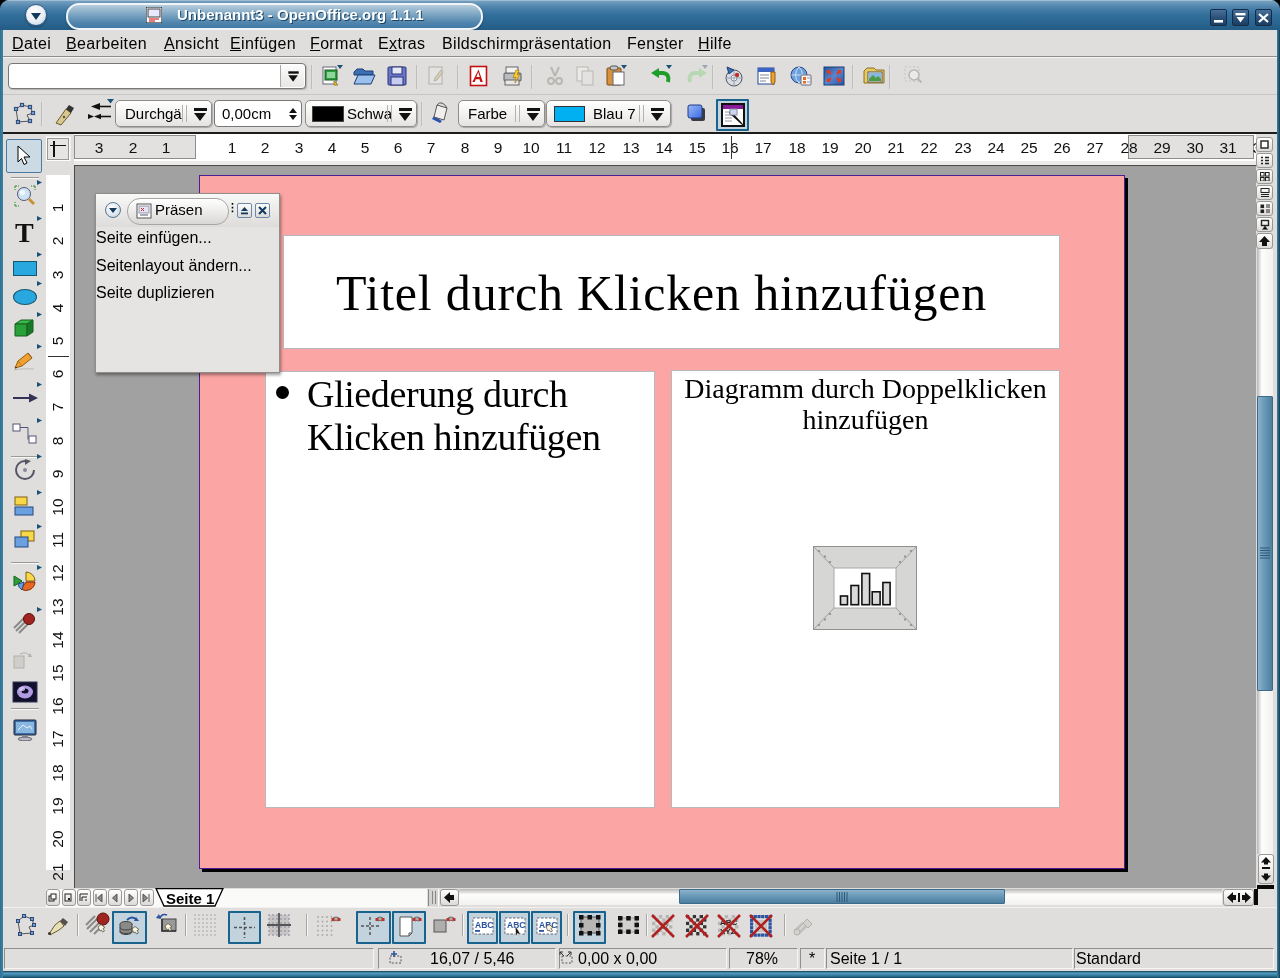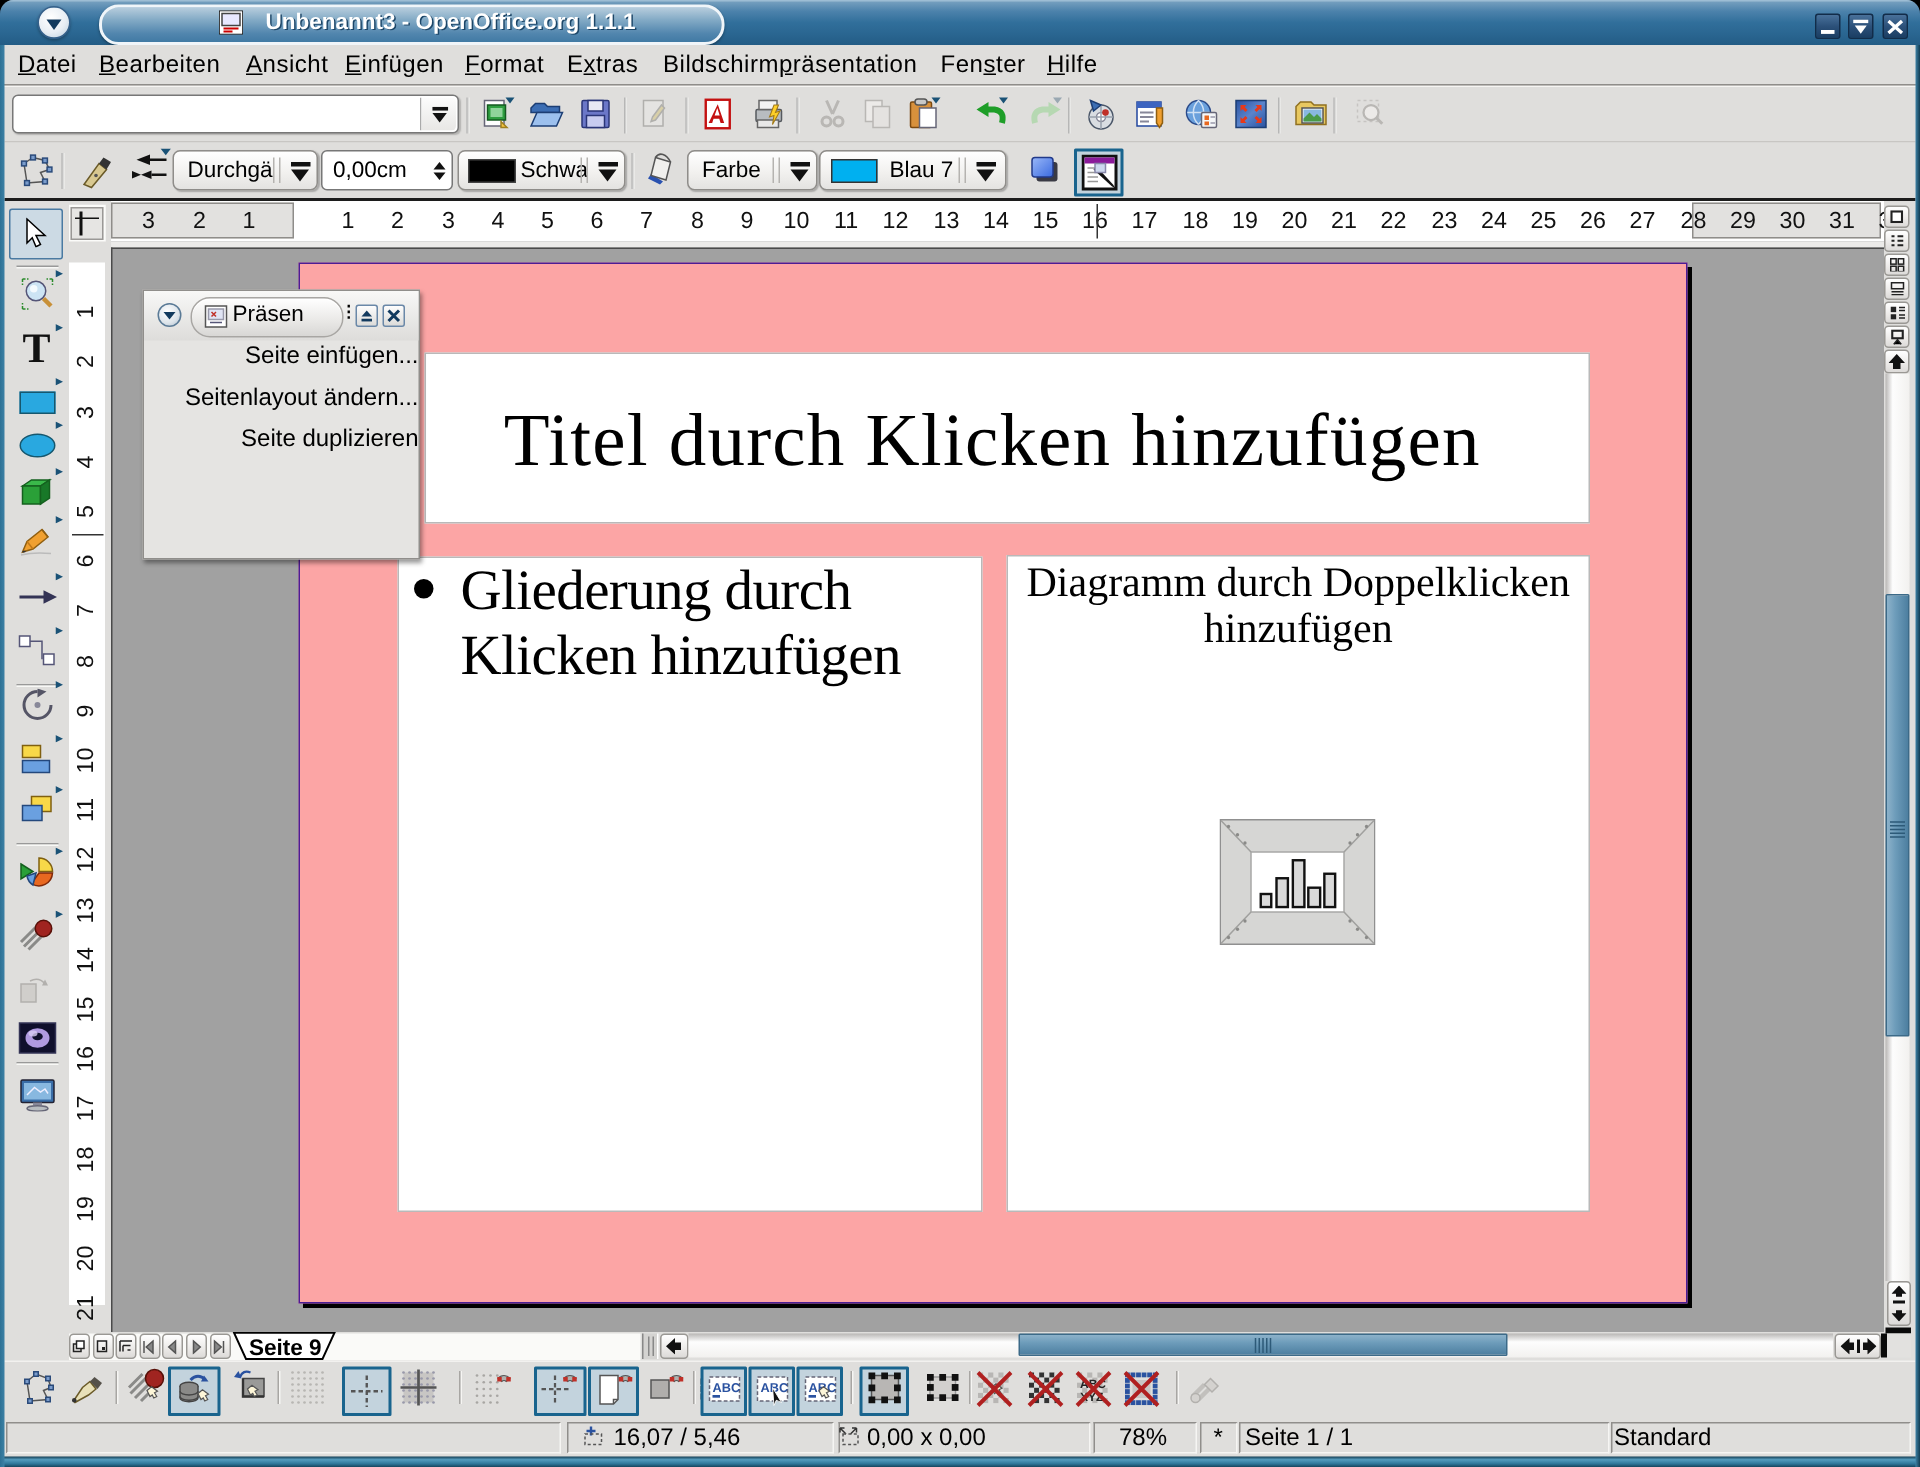--- a/index.html
+++ b/index.html
@@ -43,21 +43,21 @@
 #leftcol{left:3px;top:134px;width:43px;height:754px;background:#dfdedc}
 #canvas{left:74px;top:161px;width:1182px;height:727px;background:#a1a1a1}
 #canvtop{left:74px;top:161px;width:1182px;height:4px;background:#ecebe9}
 #canvline{left:74px;top:165px;width:1182px;height:1px;background:#4a4a4a}
 #page{left:199px;top:175px;width:926px;height:694px;background:#fca5a5;border:1px solid #4c1d95;box-shadow:3px 3px 0 0 #000}
 .ph{position:absolute;border:1px solid #b9b9b9;background:#fff}
 .serif{font-family:"Liberation Serif",serif;color:#000}
 
 #palette{left:95px;top:193px;width:185px;height:180px;background:#e5e4e2;border:1px solid #908e8b;box-shadow:1px 2px 3px rgba(0,0,0,.4)}
 #palette .ti{position:absolute;left:0;top:0;width:100%;height:33px;background:linear-gradient(#f8f8f7,#dddcda)}
-#palitems{position:absolute;left:0;top:30px;width:100%;font-size:16px;color:#000;text-align:right}
+#palitems{position:absolute;left:0;top:30px;width:100%;font-size:16px;color:#000;text-align:left}
 #palitems div{height:27.5px;line-height:27.5px}
 
 #rightcol{left:1256px;top:134px;width:18px;height:754px;background:#dfdedc}
 .kbtn{background:linear-gradient(#ffffff,#eceae8 60%,#dcdad8);border:1px solid #9a9894;border-radius:3px}
 
 #tabrow{left:3px;top:888px;width:1274px;height:19px;background:#dfdedc}
 #toolbar3{left:3px;top:907px;width:1274px;height:39px;background:#dfdedc;border-top:1px solid #f2f1ef}
 #statusbar{left:3px;top:946px;width:1274px;height:25px;background:#dfdedc;font-size:16px}
 .sfield{position:absolute;top:2px;height:21px;border:1px solid;border-color:#908e8b #f6f5f3 #f6f5f3 #908e8b;background:#dfdedc}
 #bottomborder{left:0;top:971px;width:1280px;height:7px;background:linear-gradient(#123c52,#549cbe 30%,#2e7699 70%,#16455e)}
@@ -636,21 +636,21 @@
 <svg class="a" style="left:126px;top:893px" width="10" height="10" viewBox="0 0 10 10">
     <path d="M3 1 L7.5 5 L3 9z" fill="#888" stroke="#555"></path>
   </svg>
 <div class="a kbtn" style="left:140px;top:889px;width:14px;height:17px"></div>
 <svg class="a" style="left:141px;top:893px" width="10" height="10" viewBox="0 0 10 10">
     <path d="M8 1 v8 M2 1 l4.5 4 L2 9z" stroke="#555" fill="#888"></path>
   </svg>
 <svg class="a" style="left:155px;top:888px" width="69" height="19" viewBox="0 0 69 19">
     <path d="M1 0.5 H68 L60 18 H9z" fill="#fff" stroke="#000" stroke-width="1.3"></path>
   </svg>
-<div class="a" style="left:166px;top:890px;font-size:15px;font-weight:bold">Seite 9</div>
+<div class="a" style="left:166px;top:890px;font-size:15px;font-weight:bold">Seite 1</div>
 <div class="a" style="left:428px;top:889px;width:11px;height:17px;background:#d4d3d1;border-left:1px solid #888;border-right:1px solid #fff"></div>
 <div class="a" style="left:432px;top:891px;width:1px;height:13px;background:#888"></div>
 <div class="a" style="left:435px;top:891px;width:1px;height:13px;background:#888"></div>
 <div class="a kbtn" style="left:440px;top:889px;width:19px;height:17px"></div>
 <svg class="a" style="left:444px;top:892px" width="10" height="11" viewBox="0 0 10 11">
     <path d="M0 5.5 L6 0 v3 h4 v5 H6 v3z" fill="#111"></path>
   </svg>
 <div class="a" style="left:459px;top:889px;width:763px;height:16px;background:linear-gradient(#b8b6b4,#fdfdfd 35%,#f2f1ef)"></div>
 <div class="a" style="left:679px;top:889px;width:326px;height:15px;background:linear-gradient(#8db2ca,#6d9cba 40%,#4d7fa0);border:1px solid #3c6a88;border-radius:1px"></div>
 <svg class="a" style="left:836px;top:892px" width="12" height="10" viewBox="0 0 12 10">
@@ -1004,21 +1004,21 @@
   </svg>
 
 <div class="a" id="statusbar">
   <div class="sfield" style="left:1px;width:370px"></div>
   <div class="sfield" style="left:375px;width:178px"></div>
   <div class="sfield" style="left:556px;width:168px"></div>
   <div class="sfield" style="left:726px;width:69px"></div>
   <div class="sfield" style="left:797px;width:25px"></div>
   <div class="sfield" style="left:823px;width:247px"></div>
   <div class="sfield" style="left:1071px;width:200px"></div>
-  <span class="a" style="left:406px;top:4px">16,07 / 5,46</span>
+  <span class="a" style="left:427px;top:4px">16,07 / 5,46</span>
   <span class="a" style="left:575px;top:4px">0,00 x 0,00</span>
   <span class="a" style="left:743px;top:4px">78%</span>
   <span class="a" style="left:806px;top:4px">*</span>
   <span class="a" style="left:827px;top:4px">Seite 1 / 1</span>
   <span class="a" style="left:1073px;top:4px">Standard</span>
 </div>
 
 <svg class="a" style="left:386px;top:950px" width="16" height="14" viewBox="0 0 16 14">
     <path d="M8 1 v6 M5 4 h6" stroke="#2a52a0" stroke-width="1.6"></path>
     <rect x="4" y="6" width="11" height="7" fill="none" stroke="#555" stroke-dasharray="2 1.6"></rect>

